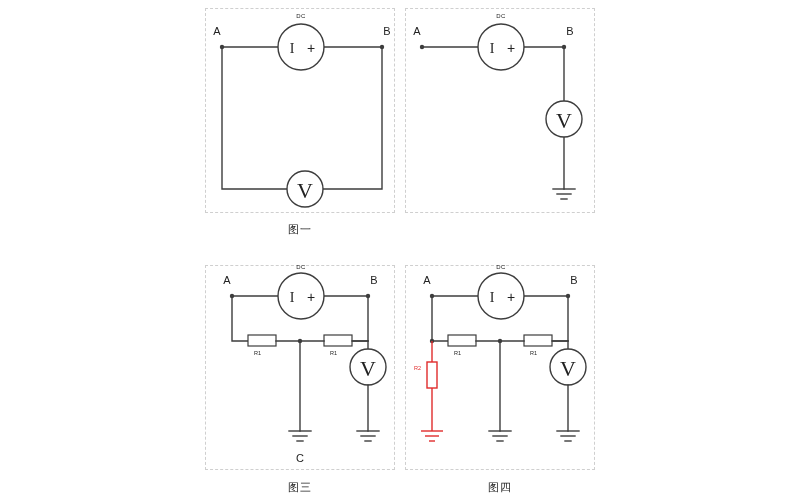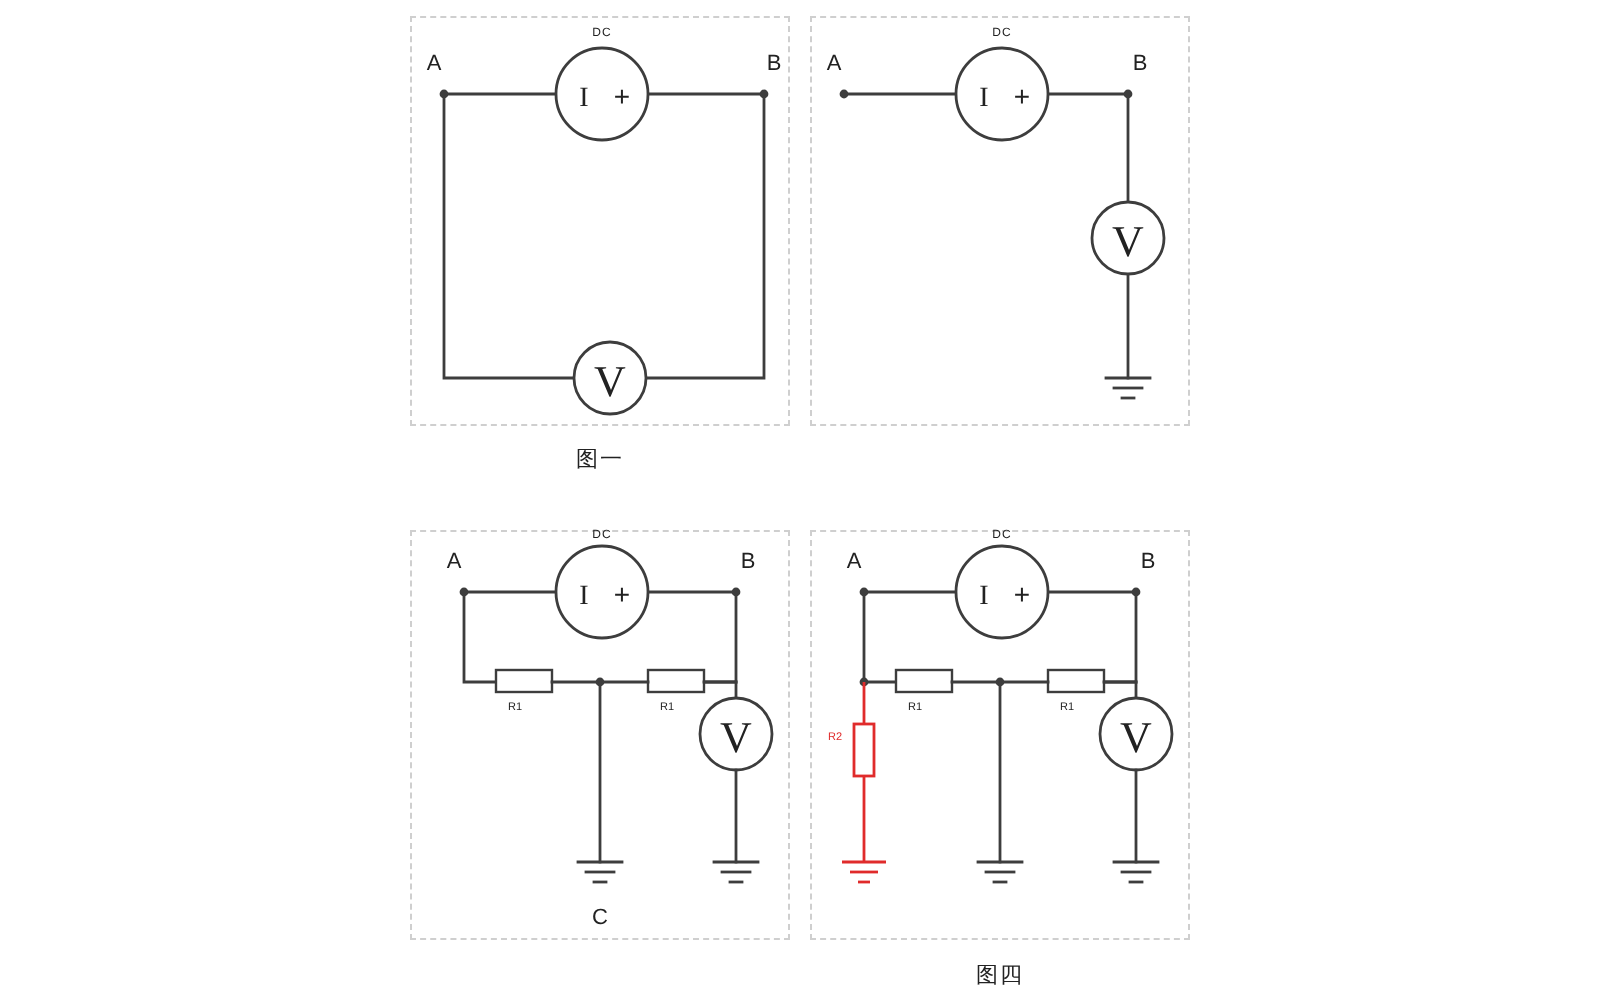--- a/index.html
+++ b/index.html
@@ -174,20 +174,21 @@
         <path class="wire" d="M 91 175 L 97 175"></path>
       </g>
       <g>
         <path class="wire" d="M 151 165 L 173 165"></path>
         <path class="wire" d="M 155 170 L 169 170"></path>
         <path class="wire" d="M 159 175 L 165 175"></path>
       </g>
       <text class="lbl lbl-c" x="94" y="196" text-anchor="middle">C</text>
     </svg>
   </div>
+  <div class="panel-caption" style="left:205px; top:480px; width:190px;">图三</div>
 
   <div class="panel" style="left:405px; top:265px; width:190px; height:205px;">
     <svg class="circuit" width="190" height="205" viewBox="0 0 190 205">
       <path class="wire" d="M 26 30 L 72 30"></path>
       <path class="wire" d="M 118 30 L 162 30"></path>
       <path class="wire" d="M 26 30 L 26 75 L 42 75"></path>
       <path class="wire" d="M 162 30 L 162 75 L 146 75"></path>
       <rect class="res-box" x="42" y="69" width="28" height="11"></rect>
       <text class="lbl lbl-res" x="48" y="89">R1</text>
       <rect class="res-box" x="118" y="69" width="28" height="11"></rect>

